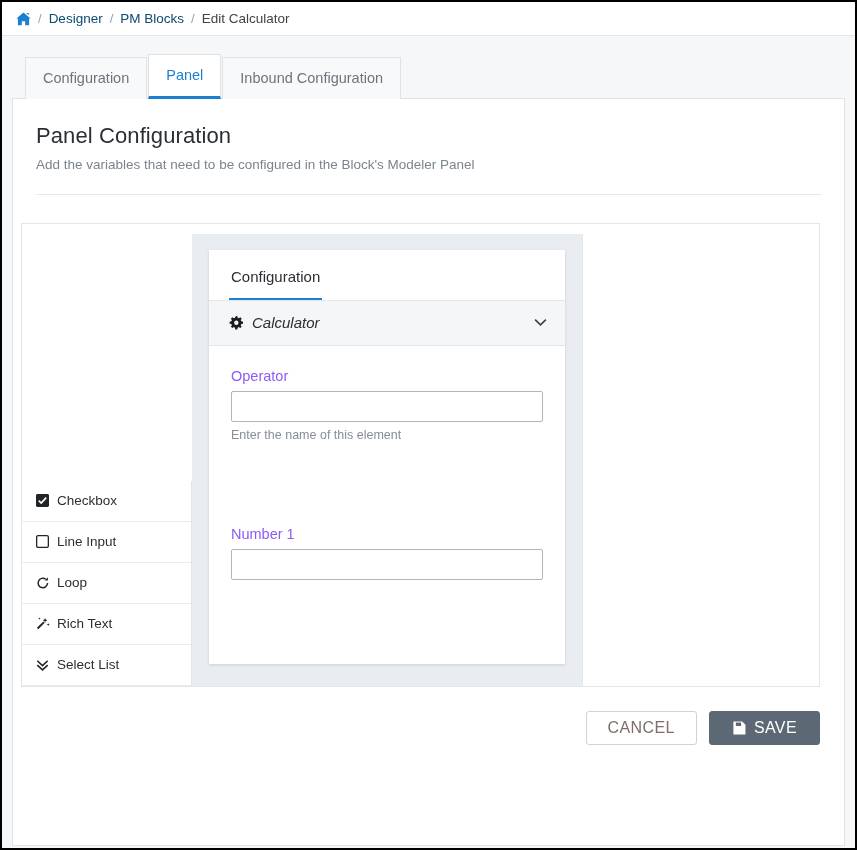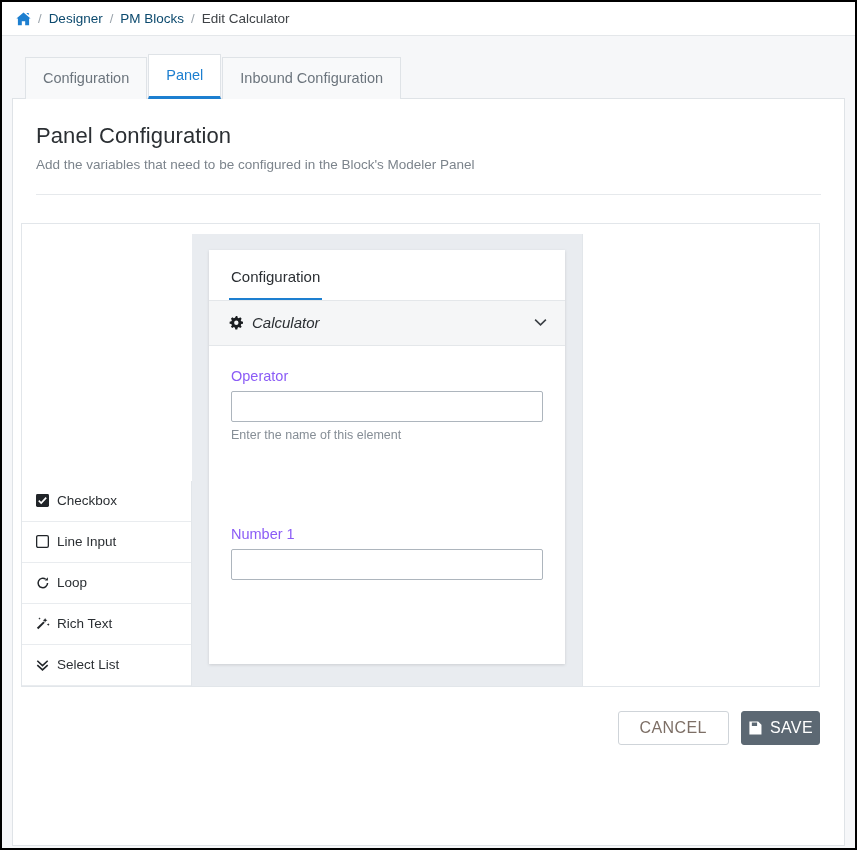--- a/index.html
+++ b/index.html
@@ -275,21 +275,21 @@
     color: #7d6f66;
     height: 34px;
     padding: 0 21px;
     margin-right: 12px;
   }
   .btn-save {
     background: #5c6873;
     border: 1px solid #5c6873;
     color: #ffffff;
     height: 34px;
-    padding: 0 6px;
+    padding: 0 22px;
   }
   .save-icon {
     display: inline-flex;
     margin-right: 8px;
   }
   .save-icon svg { display: block; }
 </style>
 </head>
 <body>
 

